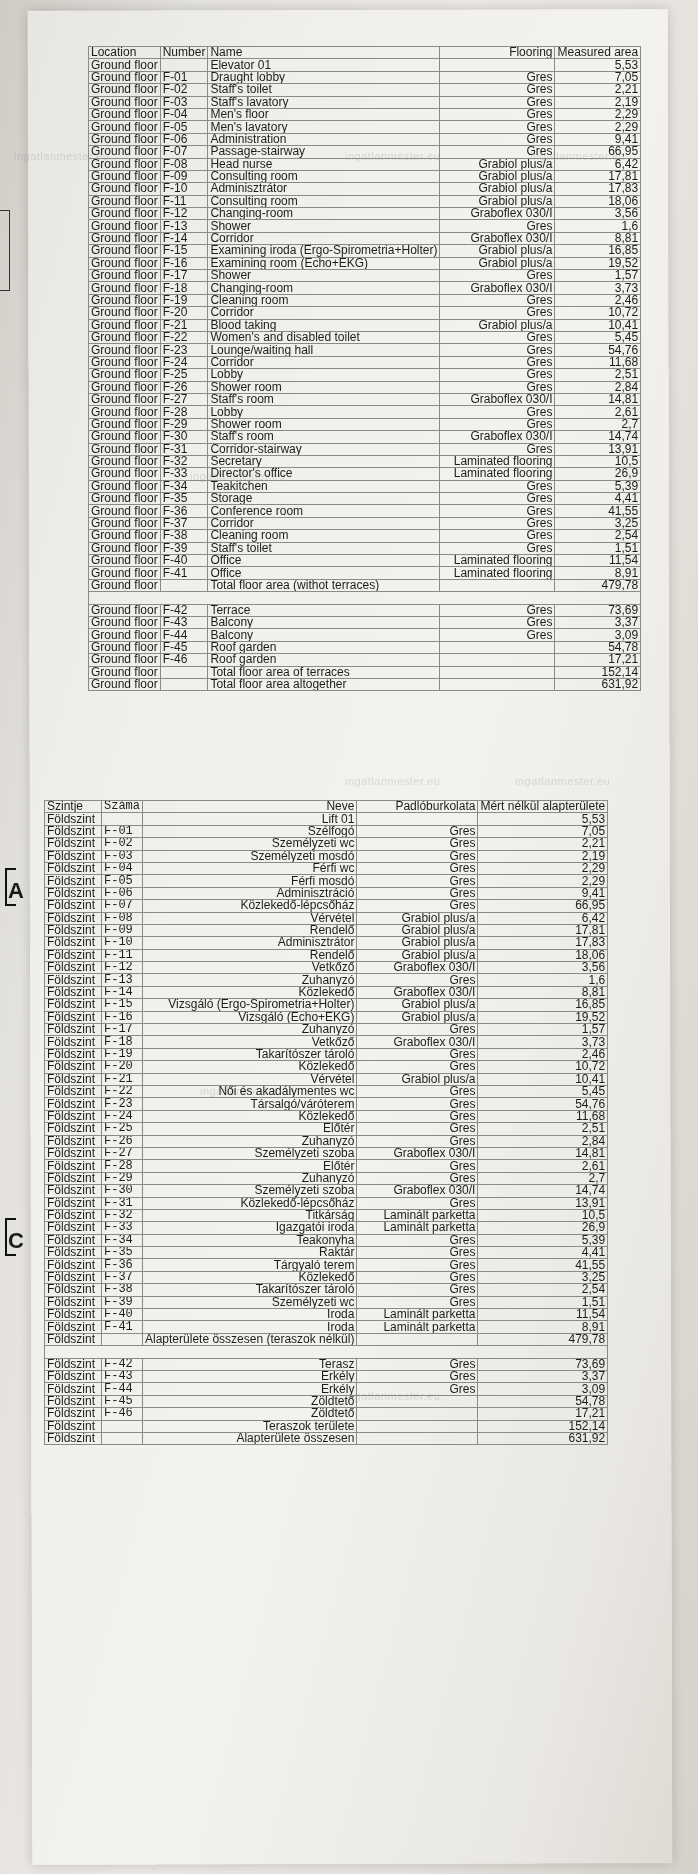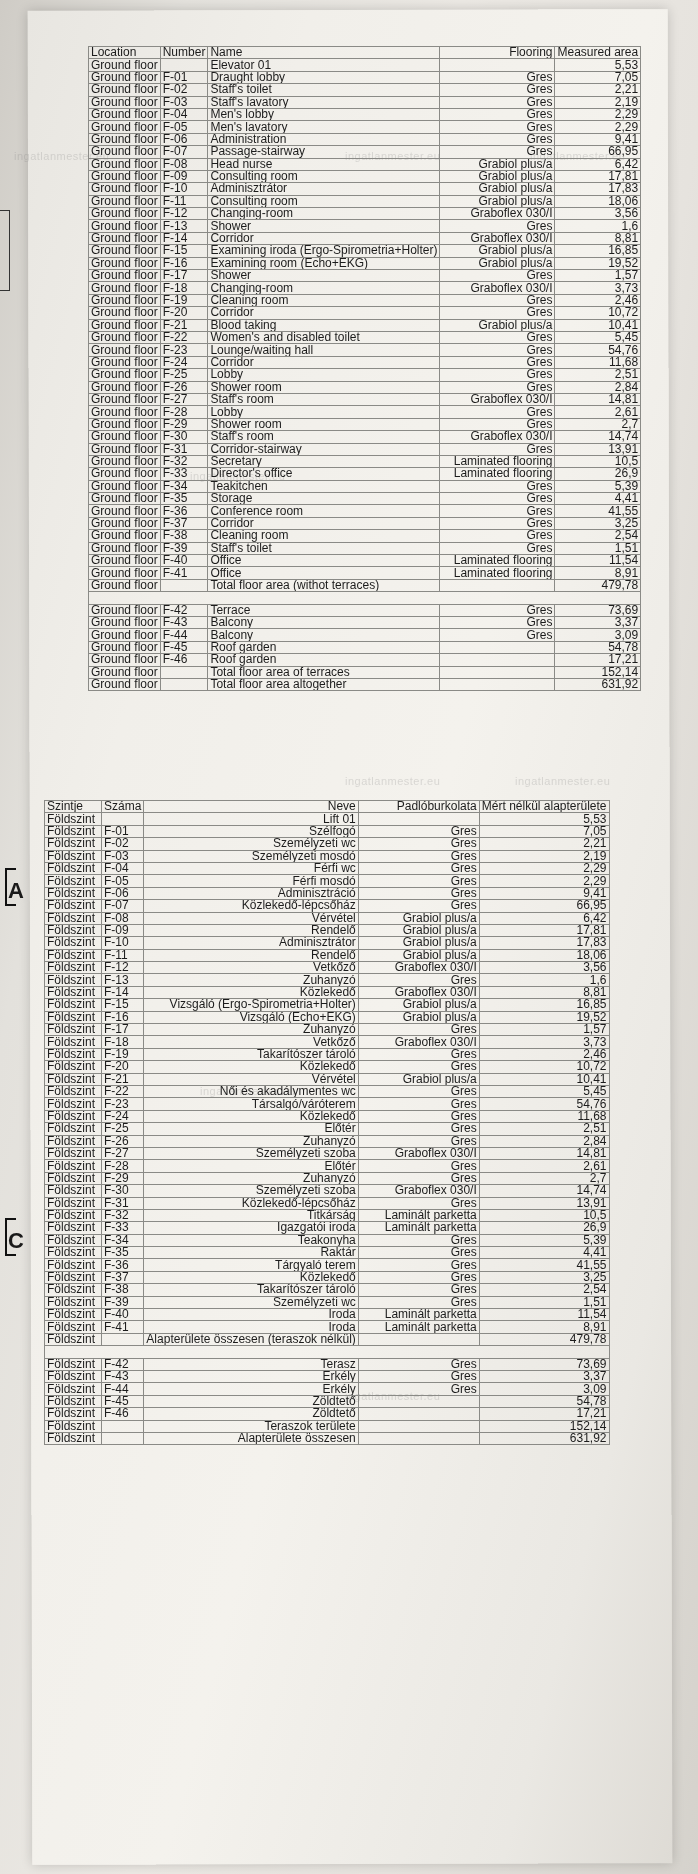--- a/index.html
+++ b/index.html
@@ -66,21 +66,21 @@
   .c-loc{width:62px;}
   .c-num{width:34px;}
   .c-name{width:182px;}
   .c-floor{width:110px;text-align:right;}
   .c-area{width:56px;text-align:right;}
   .bold td,td.bold{font-weight:bold;}
   .spacer td{border:none;height:7px;}
   .tbl1{left:88px;top:46px;}
   .tbl2{left:44px;top:800px;}
   .t2 .c-loc{width:52px;}
-  .t2 .c-num{width:34px;}
+  .t2 .c-num{width:34px;font-family:Liberation Mono, monospace;}
   .t2 .c-name{width:186px;text-align:right;}
   .t2 .c-floor{width:116px;text-align:right;}
   .t2 .c-area{width:62px;text-align:right;}
   .edge-left{
     position:absolute;left:0;top:210px;width:10px;height:1px;border-top:1px solid #333;
   }
   .edge-left2{position:absolute;left:0;top:290px;width:10px;height:1px;border-top:1px solid #333;}
   .vline{position:absolute;left:9px;top:210px;width:1px;height:80px;background:#333;}
 </style>
 </head>
@@ -140,21 +140,21 @@
         <tr>
           <td class="c-loc">Ground floor</td>
           <td class="c-num">F-03</td>
           <td class="c-name">Staff's lavatory</td>
           <td class="c-floor">Gres</td>
           <td class="c-area">2,19</td>
         </tr>
         <tr>
           <td class="c-loc">Ground floor</td>
           <td class="c-num">F-04</td>
-          <td class="c-name">Men's lobby</td>
+          <td class="c-name">Men's floor</td>
           <td class="c-floor">Gres</td>
           <td class="c-area">2,29</td>
         </tr>
         <tr>
           <td class="c-loc">Ground floor</td>
           <td class="c-num">F-05</td>
           <td class="c-name">Men's lavatory</td>
           <td class="c-floor">Gres</td>
           <td class="c-area">2,29</td>
         </tr>

